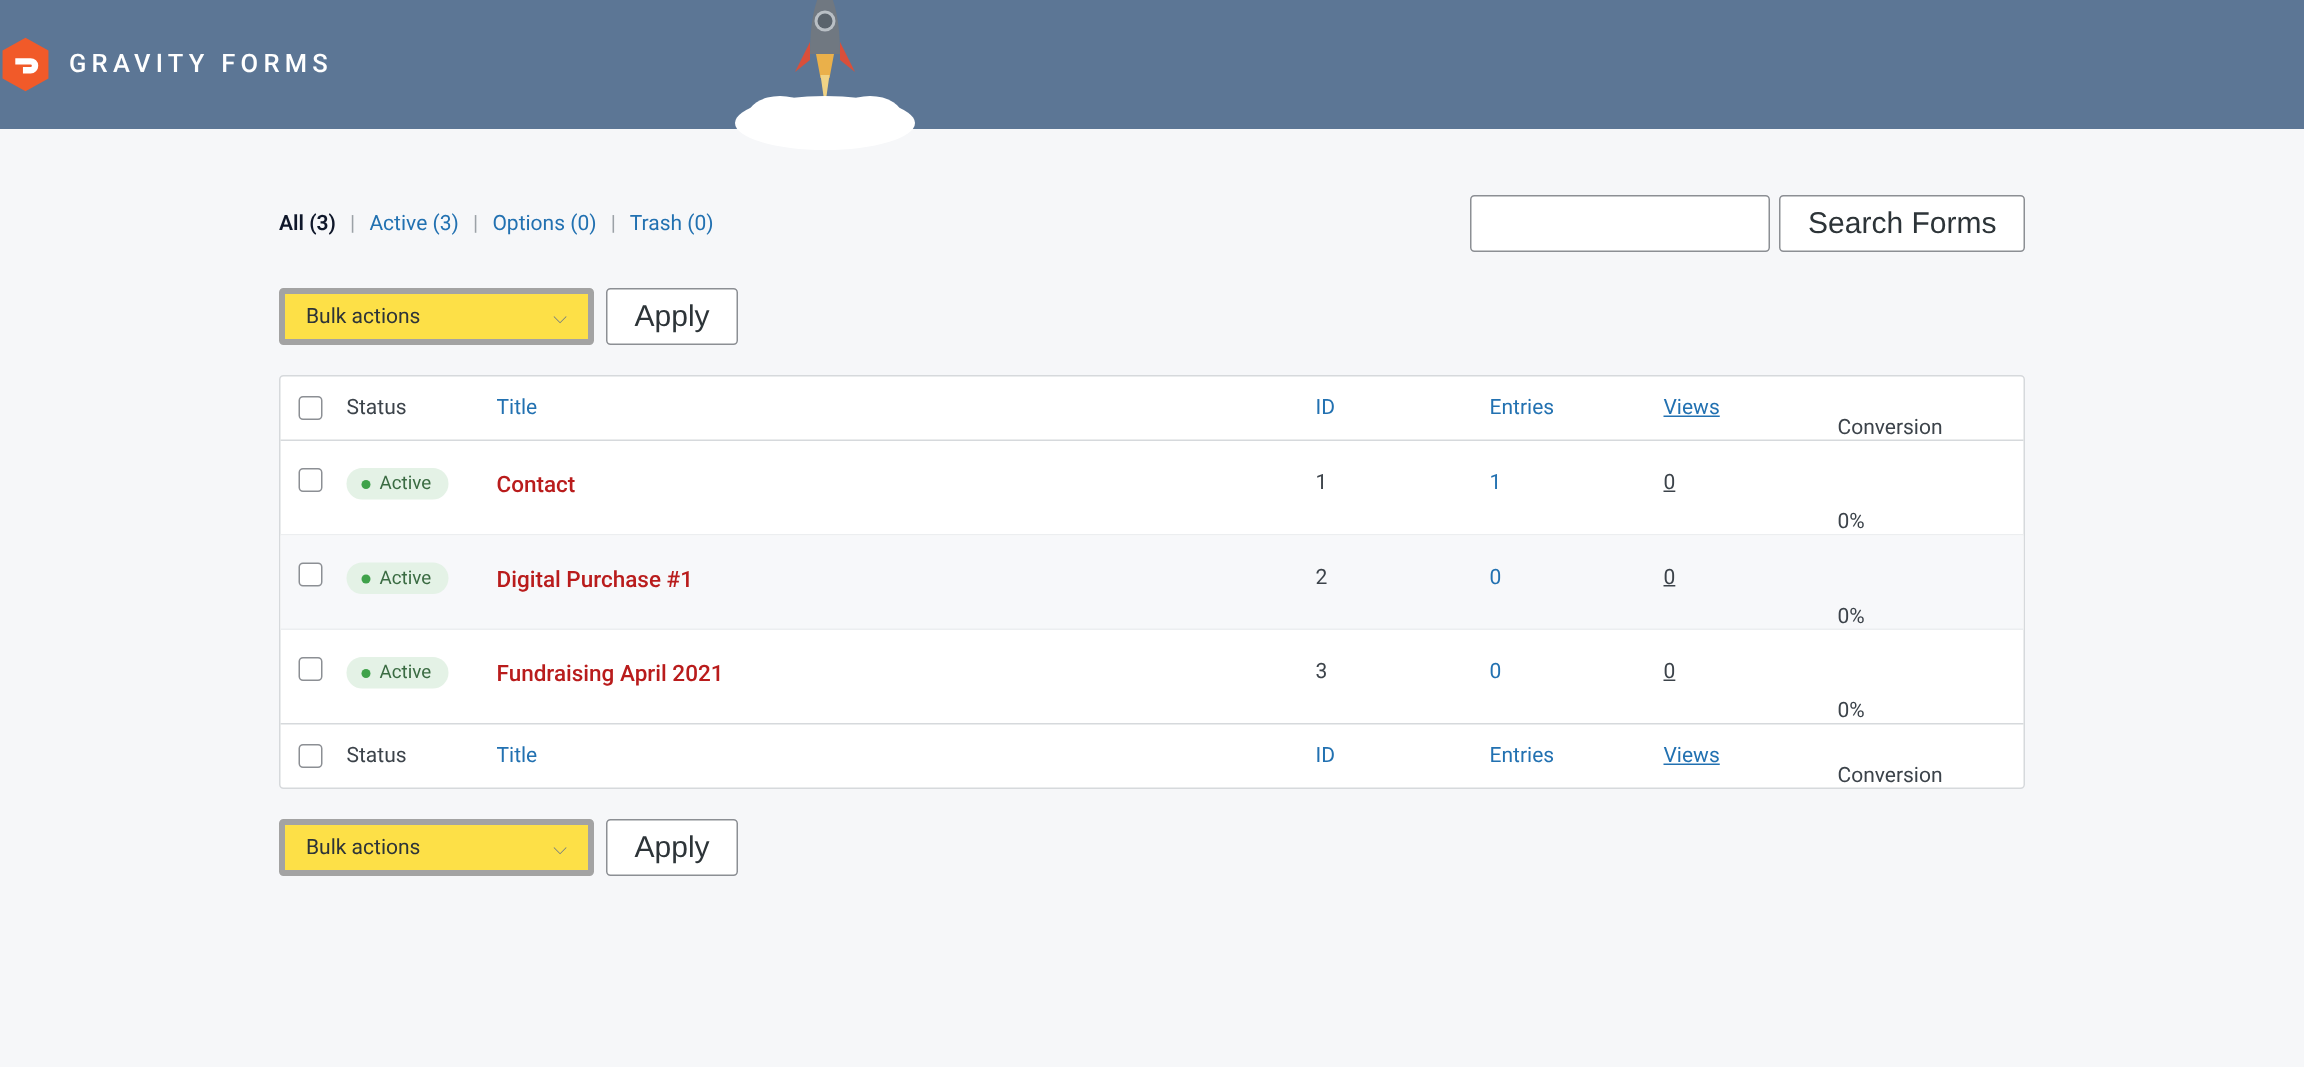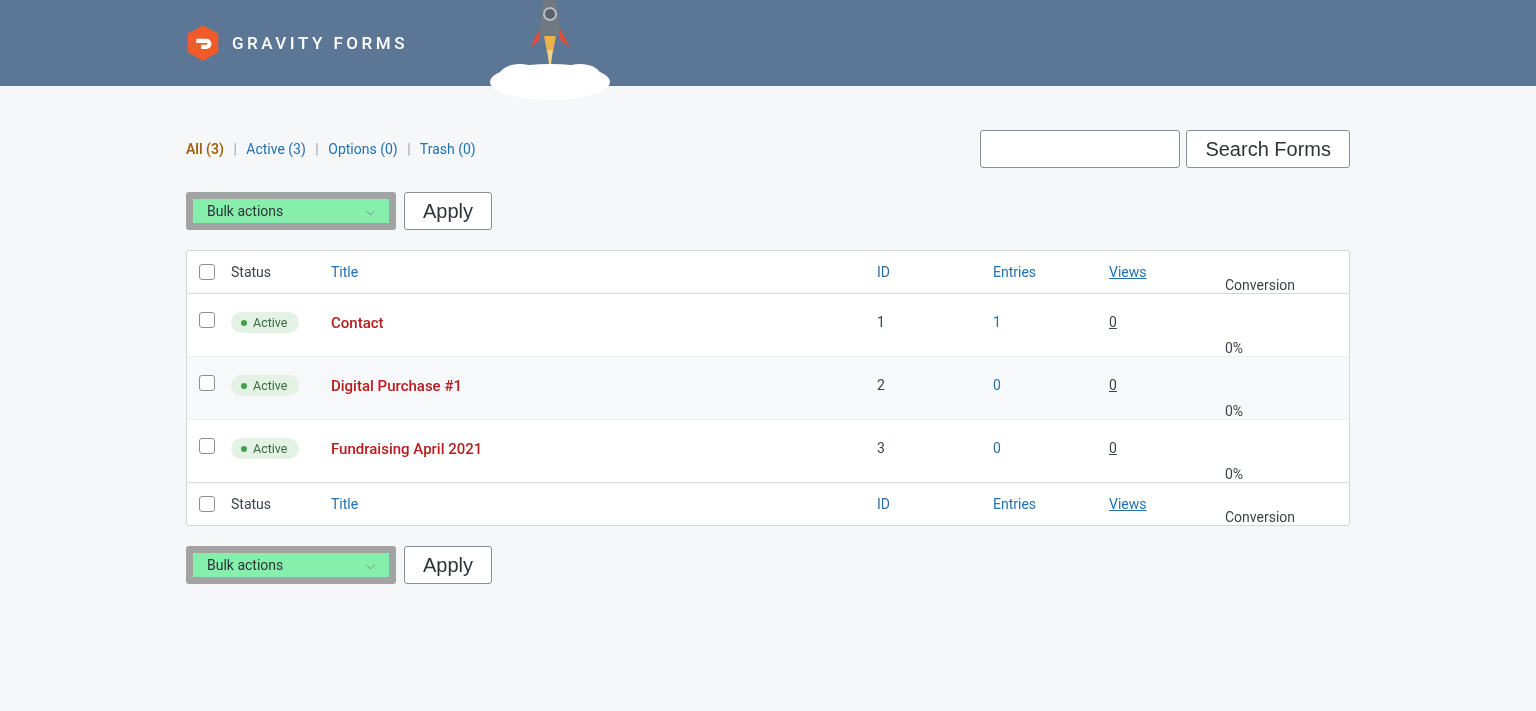--- a/index.html
+++ b/index.html
@@ -35,21 +35,20 @@
     border-radius: 0 0 3px 3px;
   }
   .screen-options .tri { font-size: 10px; }
 
   
   .header {
     background: #5c7695;
     height: 86px;
     display: flex;
     align-items: center;
-    padding-left: 186px;
     position: relative;
   }
   .logo {
     display: flex;
     align-items: center;
     gap: 12px;
   }
   .logo-badge {
     width: 34px; height: 38px;
     position: relative;
@@ -100,21 +99,21 @@
     display: flex;
     justify-content: space-between;
     align-items: center;
     margin-bottom: 24px;
   }
   .subsubsub {
     font-size: 14px;
     color: #3c434a;
   }
   .subsubsub a { color: #2271b1; text-decoration: none; }
-  .subsubsub a.current { color: #a16207; font-weight: 600; }
+  .subsubsub a.current { color: #0f172a; font-weight: 600; }
   .subsubsub .sep { color: #9ca2a7; margin: 0 6px; }
 
   .search-group {
     display: flex;
     gap: 6px;
   }
   .search-input {
     width: 200px;
     height: 38px;
     border: 1px solid #8c8f94;
@@ -136,23 +135,23 @@
   .bulk-row {
     display: flex;
     gap: 8px;
     margin-bottom: 20px;
   }
   .bulk-row.bottom { margin-top: 20px; margin-bottom: 0; }
   .select {
     position: relative;
     width: 210px;
     height: 38px;
-    border: 7px solid #a3a3a3;
-    border-radius: 3px;
-    background: #86efac;
+    border: 4px solid #a3a3a3;
+    border-radius: 3px;
+    background: #fde047;
     display: flex;
     align-items: center;
     padding: 0 14px;
     font-size: 14px;
     cursor: pointer;
     justify-content: space-between;
     color: #2d3438;
   }
   .select .chev { color: #6d7882; font-size: 12px; }
 

